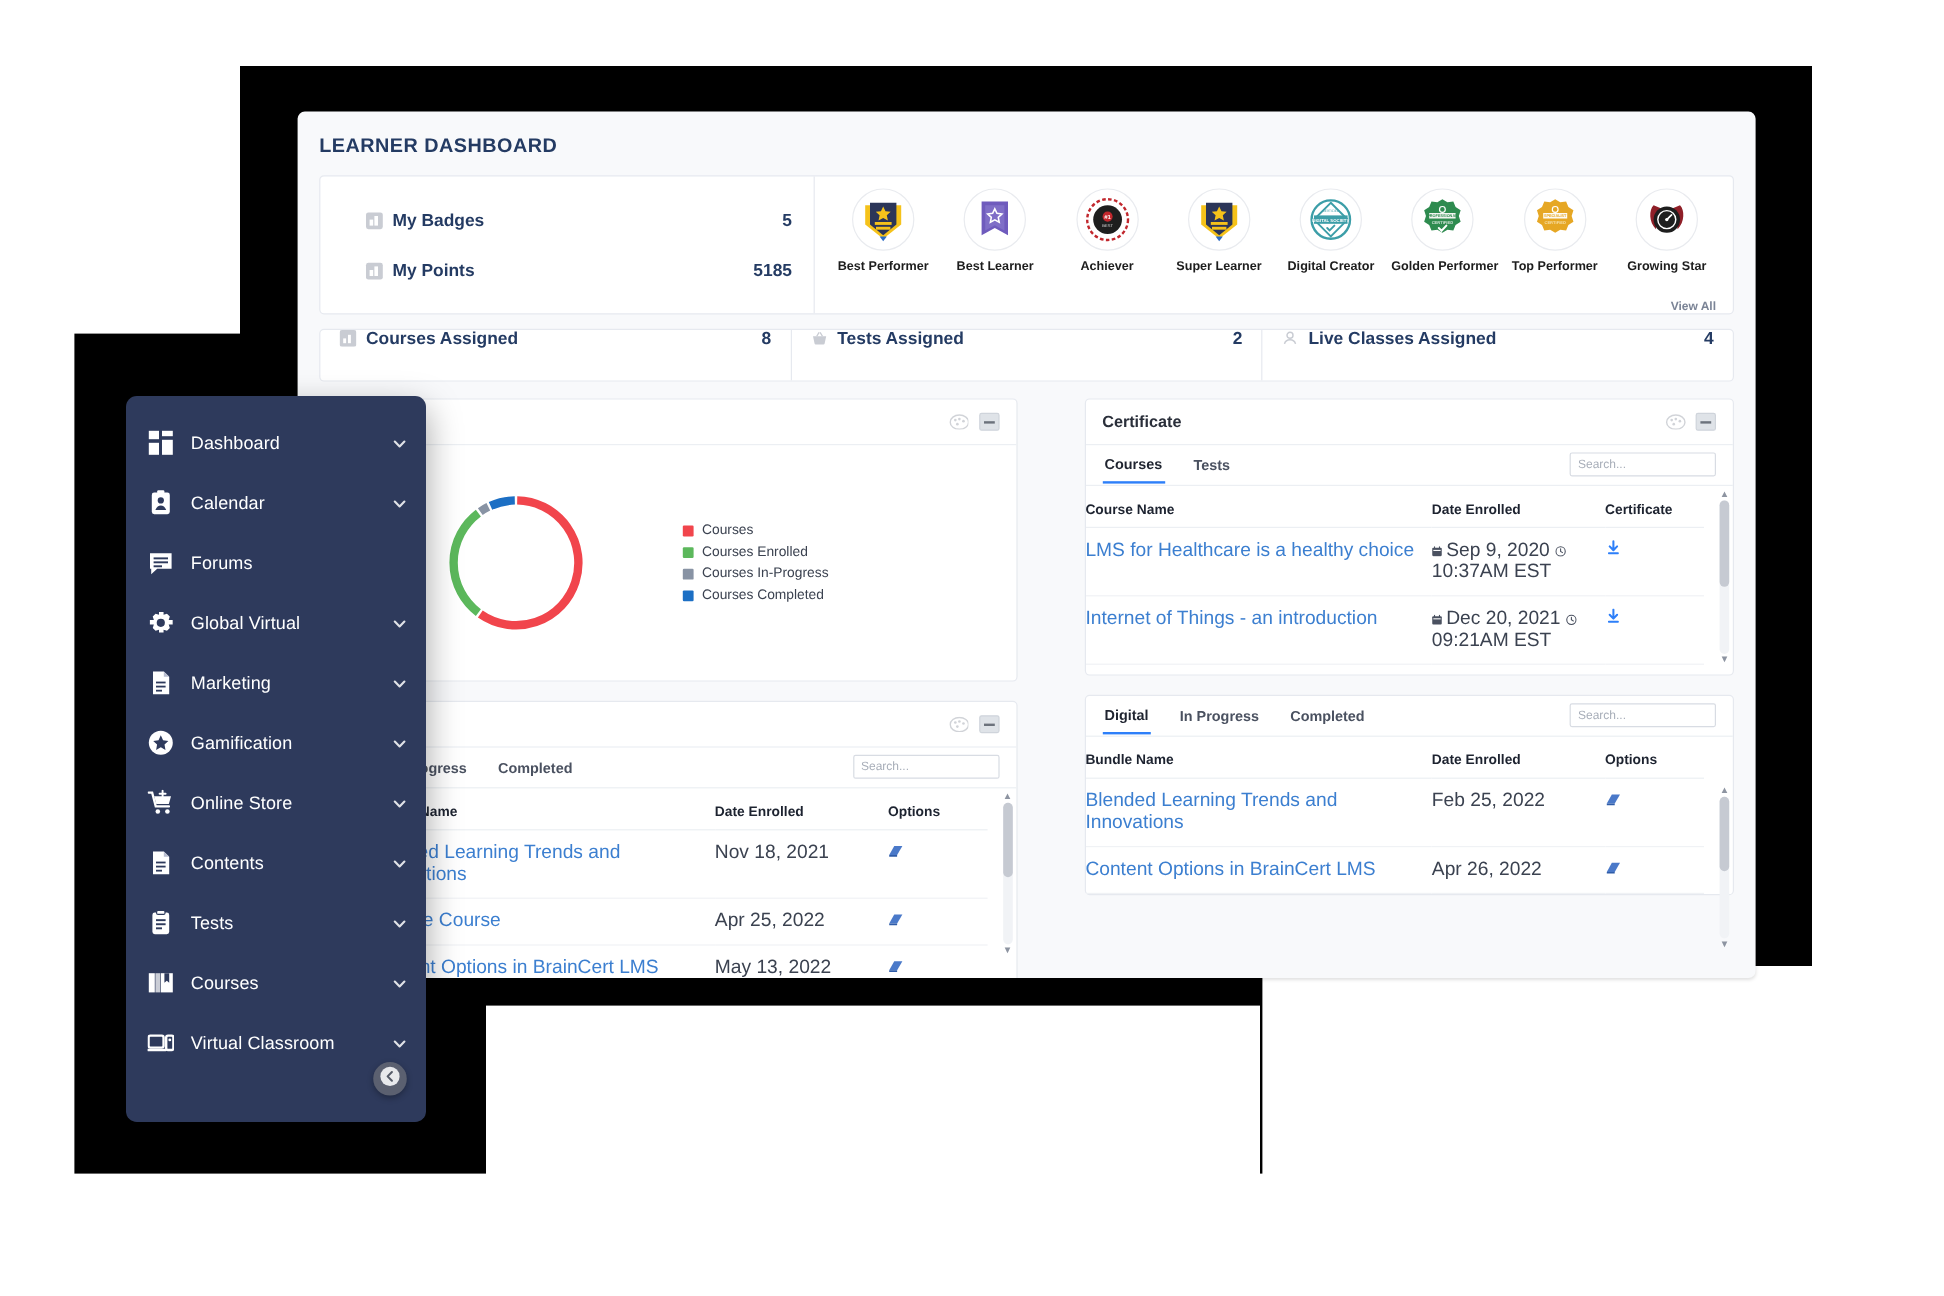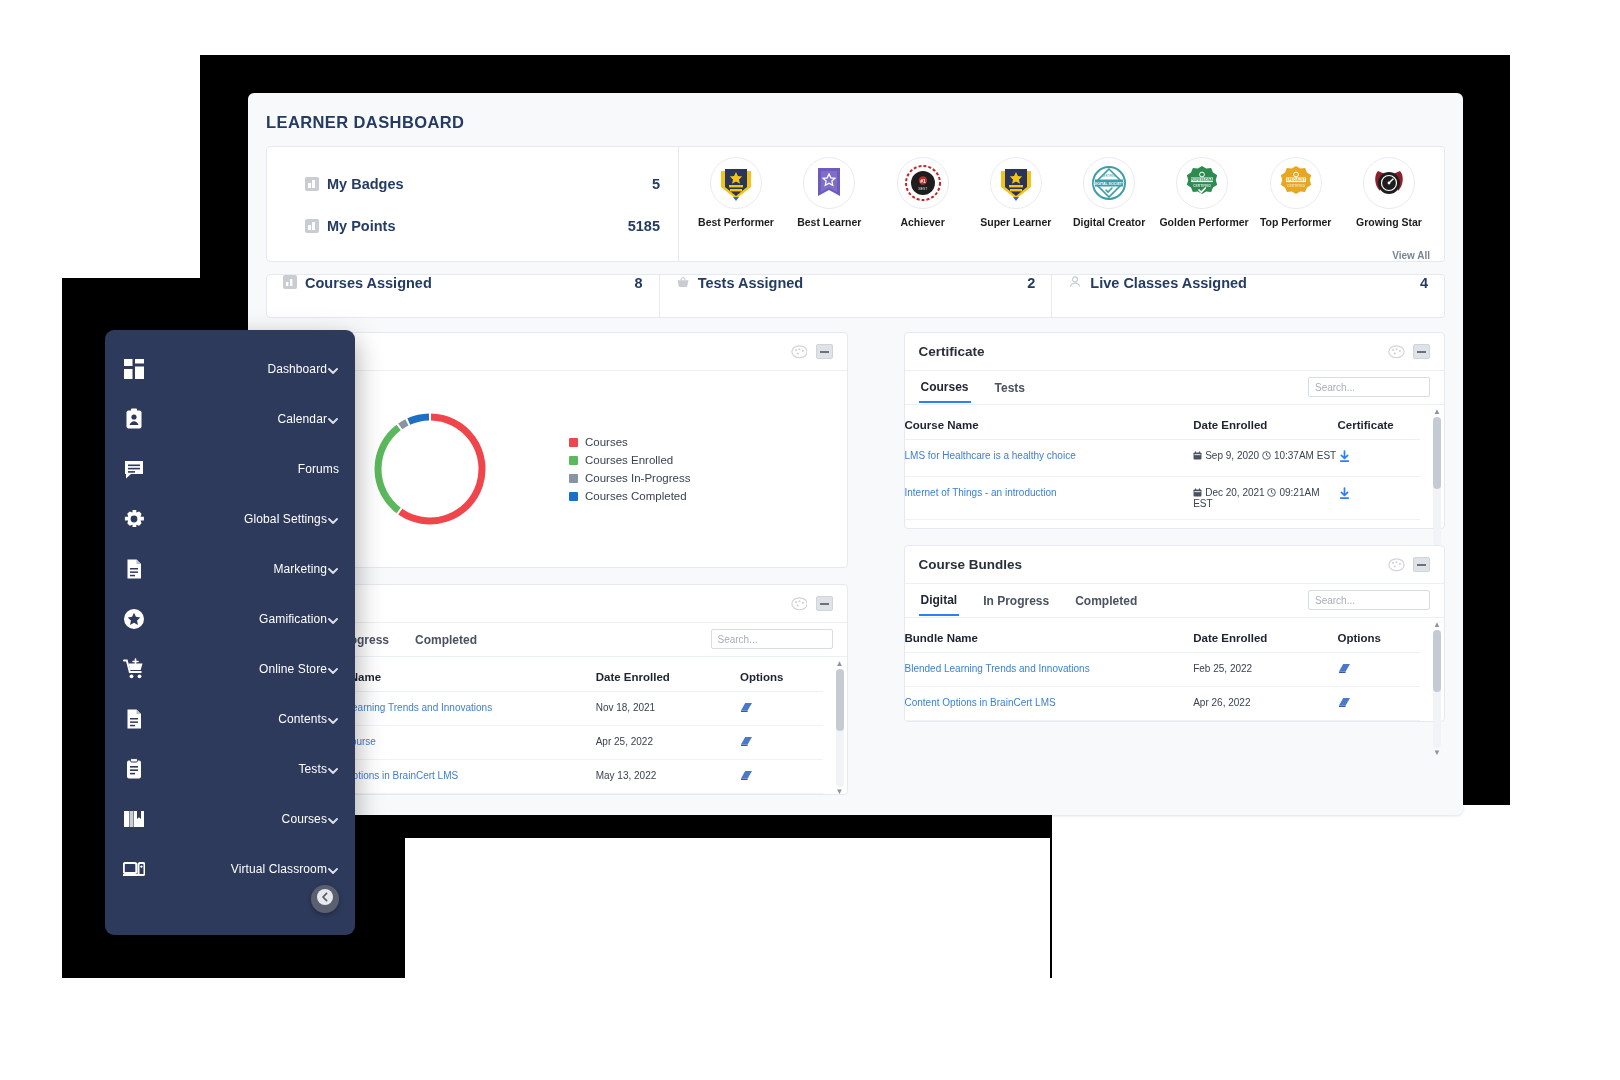--- a/index.html
+++ b/index.html
@@ -97,21 +97,21 @@
     border:1px solid #d8dce3; border-radius:2px; background:#fff;
     font-size:10px; color:#a8aeb9; padding:0 6px; line-height:19px;
   }
 
   table.grid { width:100%; border-collapse:collapse; }
   table.grid th {
     text-align:left; font-size:11.5px; font-weight:bold; color:#1d2330;
     padding:14px 0 8px 0; border-bottom:1px solid #eceff3;
   }
   table.grid td {
-    font-size:10px; color:#3b4250; padding:10px 0; border-bottom:1px solid #f0f2f5;
+    font-size:16px; color:#3b4250; padding:10px 0; border-bottom:1px solid #f0f2f5;
     vertical-align:top;
   }
   table.grid a { color:#3c7fd0; text-decoration:none; }
   .c-name { padding-left:22px; width:56%; }
   .c-date { width:28%; }
   .c-act  { width:16%; text-align:left; }
   .dt-ico { display:inline-block; width:9px; height:9px; margin-right:3px; vertical-align:-1px; }
 
   .dl-ico { color:#2d7ff9; font-size:13px; }
   .opt-ico { display:inline-block; width:13px; height:10px; }
@@ -134,21 +134,21 @@
   .sidebar {
     position:absolute; left:105px; top:330px; width:250px; height:605px;
     background:#2e3a5c; border-radius:9px;
     box-shadow:0 10px 28px rgba(0,0,0,.35);
     padding:14px 0 0 0; overflow:hidden;
   }
   .nav-item {
     display:flex; align-items:center; height:50px; padding:0 16px 0 18px; color:#fff;
   }
   .nav-ico { width:22px; height:22px; margin-right:14px; flex:0 0 auto; color:#fff; }
-  .nav-label { font-size:12px; flex:1; letter-spacing:.1px;text-align:right; }
+  .nav-label { font-size:15px; flex:1; letter-spacing:.1px; }
   .chev { width:12px; height:12px; opacity:.85; }
   .collapse-btn {
     position:absolute; right:16px; bottom:22px; width:28px; height:28px;
     border-radius:50%; background:#5b6070; display:flex; align-items:center; justify-content:center;
     box-shadow:0 2px 5px rgba(0,0,0,.3);
   }
 </style>
 </head>
 <body>
 
@@ -502,35 +502,20 @@
             </table>
           </div>
           <div class="scrollbar" style="top:84px; height:128px;">
             <span class="sb-arrow" style="top:-10px;">▲</span>
             <span class="thumb" style="top:0; height:72px;"></span>
             <span class="sb-arrow" style="bottom:-10px;">▼</span>
           </div>
         </div>
 
         <div class="widget" style="position:relative;">
-          <div class="widget-head">
-            <span class="widget-title">Course Bundles</span>
-            <span class="head-tools">
-              <span class="tool-ico">
-                <svg viewBox="0 0 20 16">
-                    <ellipse cx="10" cy="8" rx="9" ry="7" fill="none" stroke="#9aa0aa" stroke-width="1.4"></ellipse>
-                    <circle cx="6" cy="6" r="1.3" fill="#9aa0aa"></circle>
-                    <circle cx="10" cy="5" r="1.3" fill="#9aa0aa"></circle>
-                    <circle cx="14" cy="7" r="1.3" fill="#9aa0aa"></circle>
-                    <circle cx="8" cy="10" r="1.3" fill="#9aa0aa"></circle>
-                  </svg>
-              </span>
-              <span class="tool-min"></span>
-            </span>
-          </div>
           <div class="tabs">
             <span class="tab active">Digital</span>
             <span class="tab">In Progress</span>
             <span class="tab">Completed</span>
             <span class="srch">Search...</span>
           </div>
           <div style="padding:0 24px 0 0;">
             <table class="grid">
               <thead>
                   <tr>
@@ -602,21 +587,21 @@
               <rect x="5" y="9.8" width="12" height="1.6" fill="#2e3a5c"></rect>
               <rect x="5" y="13.1" width="7" height="1.6" fill="#2e3a5c"></rect>
             </svg></span>
      <span class="nav-label">Forums</span>
      </div>
         <div class="nav-item">
           <span class="nav-ico"><svg viewBox="0 0 22 22">
               <path d="M2 7h3.5l-1-3 2.5-2.5 3 1V0h4v2.5l3-1L19.5 4l-1 3H22v4h-3.5l1 3-2.5 2.5-3-1V18h-4v-2.5l-3 1L4.5 14l1-3H2z" fill="#ffffff" transform="translate(0,2) scale(0.95)"></path>
               <circle cx="11" cy="11" r="3.4" fill="#2e3a5c"></circle>
             </svg></span>
-     <span class="nav-label">Global Settings</span>
+     <span class="nav-label">Global Virtual</span>
      <span class="chev"><svg viewBox="0 0 12 12">
               <path d="M2 4l4 4 4-4" fill="none" stroke="#ffffff" stroke-width="1.8" stroke-linecap="round" stroke-linejoin="round"></path>
             </svg></span>
         </div>
         <div class="nav-item">
           <span class="nav-ico"><svg viewBox="0 0 22 22">
               <path d="M4.5 1.5h9L18 6v14.5H4.5z" fill="#ffffff"></path>
               <path d="M13.5 1.5 18 6h-4.5z" fill="#b9bed0"></path>
               <rect x="7" y="10" width="8" height="1.5" fill="#2e3a5c"></rect>
               <rect x="7" y="13.4" width="8" height="1.5" fill="#2e3a5c"></rect>

